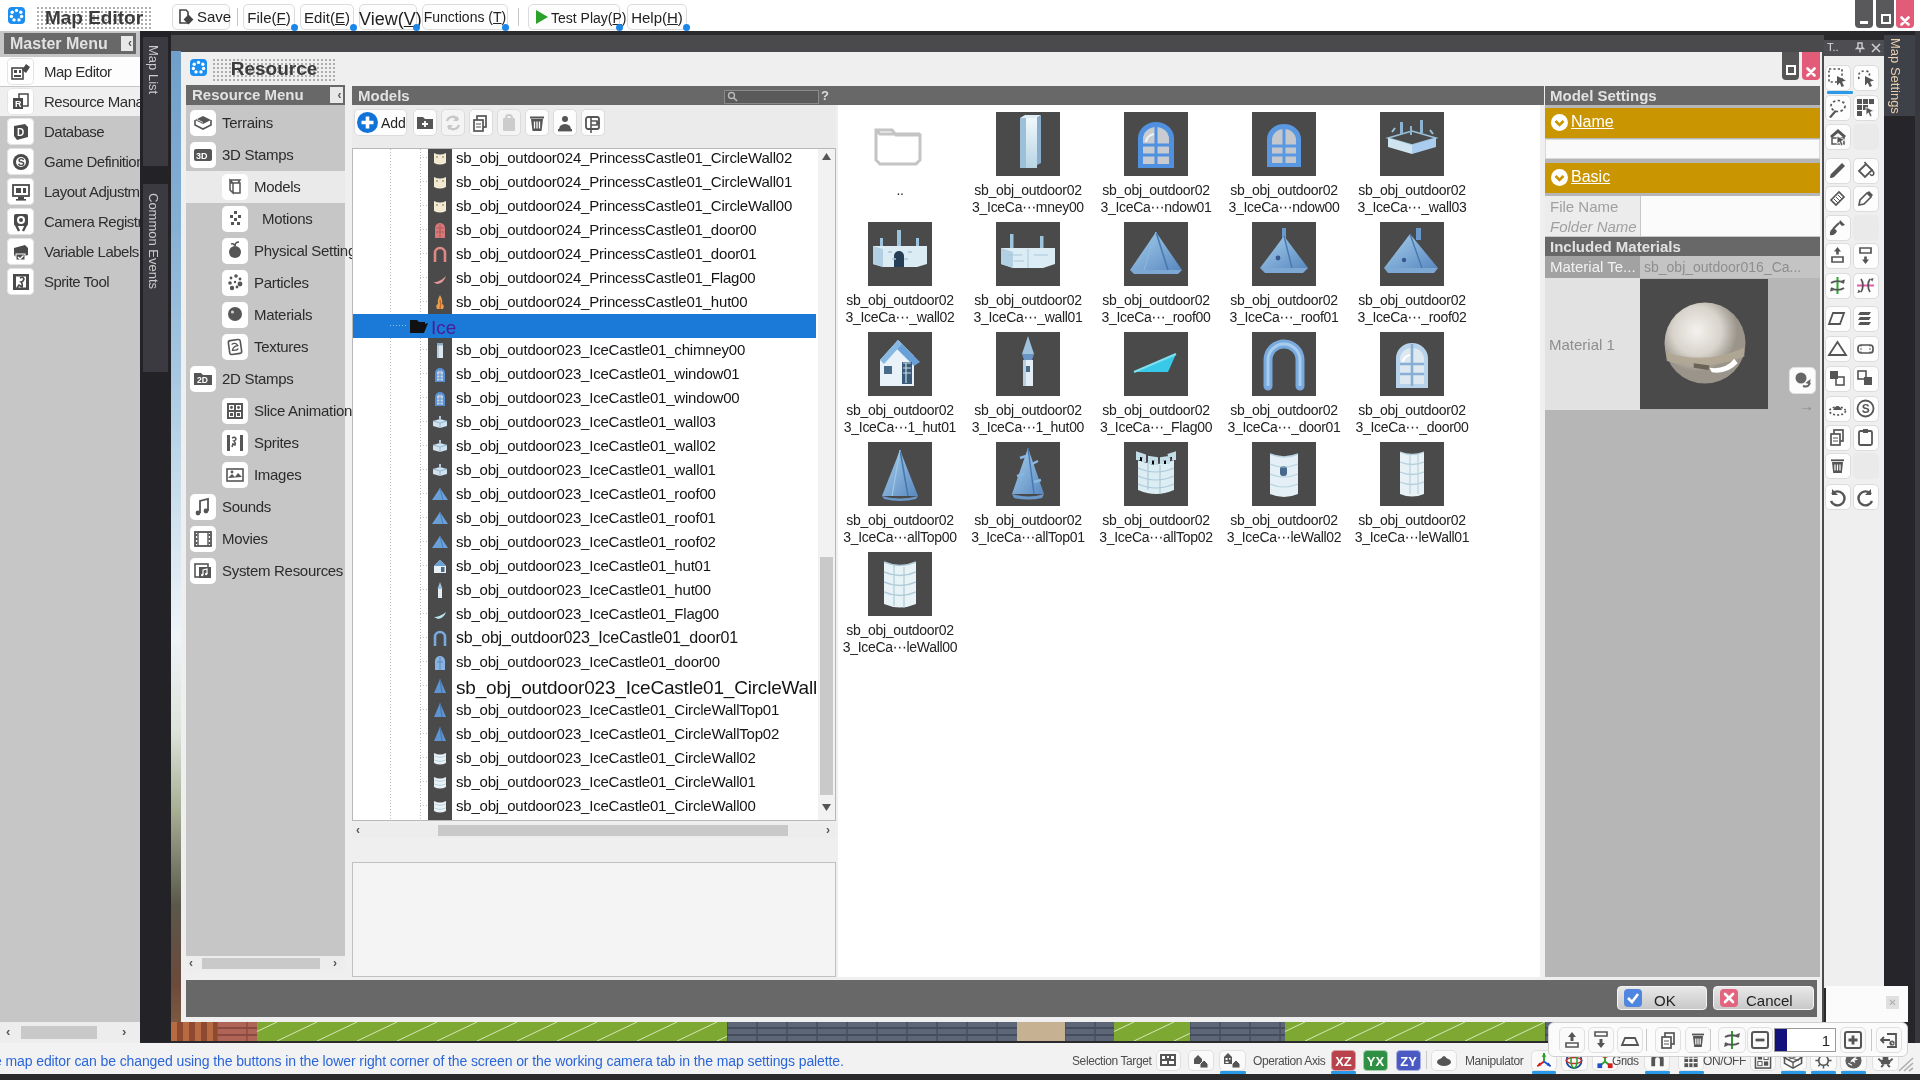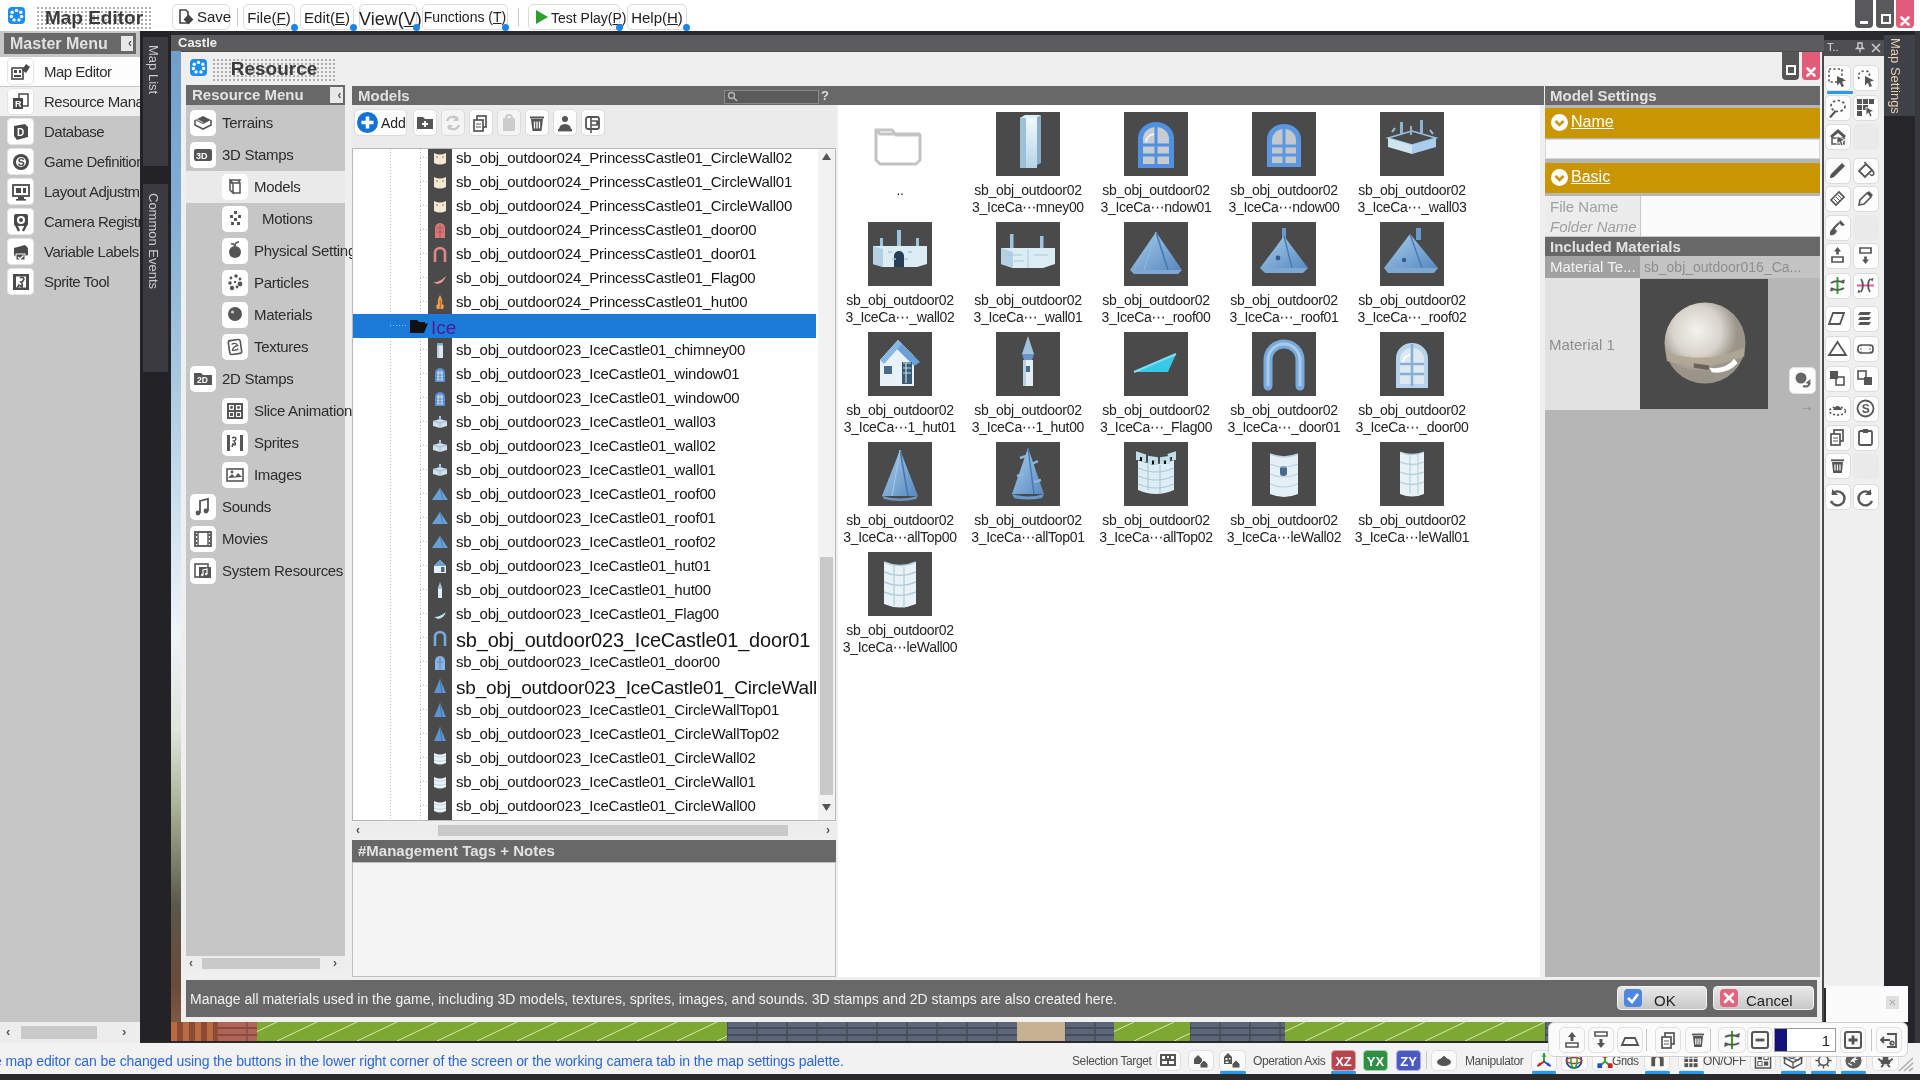--- a/index.html
+++ b/index.html
@@ -192,23 +192,20 @@
 </div>
 
 <div class="abs" style="left:140px;top:31px;width:31px;height:1011px;background:#232327;">
   <div class="abs" style="left:3px;top:6px;width:25px;height:129px;background:#3a3a40;"></div>
   <div class="abs vtext" style="left:6px;top:14px;font-size:13px;color:#cccccc;">Map List</div>
   <div class="abs" style="left:3px;top:153px;width:25px;height:188px;background:#3a3a40;"></div>
   <div class="abs vtext" style="left:6px;top:162px;font-size:13px;color:#cccccc;">Common Events</div>
 </div>
 
 <div class="abs" id="castle" style="left:171px;top:35px;width:1653px;height:1006px;background:#4a4a4c;">
-  <div class="abs" style="left:0;top:0;width:1653px;height:16px;background:#5c5c5e;">
-    <div class="abs" style="left:7px;top:0px;font-size:13px;font-weight:bold;color:#f0f0f0;">Castle</div>
-  </div>
 
   <div class="abs" style="left:0;top:16px;width:10px;height:971px;
     background:linear-gradient(#6f9fca,#85b0d5 18%,#a7c7e0 33%,#cfe2ee 48%,#eef4f8 60%,#dde4da 70%,#a8b096 78%,#5a584a 88%,#6b4a3c 96%,#7a5a42);"></div>
 
   <div class="abs" id="mapsliver" style="left:0;top:987px;width:1653px;height:19px;background:#5a6272;">
       <div class="abs" style="left:0px;top:0;width:46px;height:19px;overflow:hidden;">
         <div style="position:absolute;inset:0;background:repeating-linear-gradient(90deg,#b86a42 0 6px,#8e4a30 6px 12px);"></div>
       </div>
       <div class="abs" style="left:46px;top:0;width:40px;height:19px;overflow:hidden;">
         <div style="position:absolute;inset:0;background:#b06456;"></div>
@@ -681,22 +678,20 @@
   <div class="abs" style="left:639px;top:505px;width:13px;height:238px;background:#c9c9c9;"></div>
   <svg class="abs" style="left:641px;top:752px;" width="9" height="7" viewBox="0 0 9 7">
       <path d="M4.5 7 L0 0 H9 z" fill="#555"></path>
     </svg>
 
   <div class="abs" style="left:171px;top:771px;width:484px;height:15px;background:#ededed;"></div>
   <div class="abs" style="left:257px;top:773px;width:350px;height:11px;background:#c9c9c9;"></div>
   <div class="abs" style="left:175px;top:771px;font-size:12px;color:#555;font-weight:bold;">‹</div>
   <div class="abs" style="left:645px;top:771px;font-size:12px;color:#555;font-weight:bold;">›</div>
 
-  <div class="abs hdr" style="left:171px;top:788px;width:484px;height:22px;font-size:15px;
-    line-height:22px;text-indent:6px;font-weight:bold;">#Management Tags + Notes</div>
   <div class="abs" style="left:171px;top:810px;width:484px;height:115px;background:#f4f4f4;border:1px solid #c0c0c0;box-sizing:border-box;"></div>
 
   <div class="abs" style="left:657px;top:53px;width:702px;height:872px;background:#fff;"></div>
   <div id="grid">
       <svg class="abs" style="left:693px;top:72px;" width="52" height="42" viewBox="0 0 52 42">
           <path d="M2 6 h16 l4 5 h24 v25 l-4 4 h-36 l-4 -4 z M2 6 l4 4 h40 M46 10 v26" fill="none" stroke="#c4c4c4" stroke-width="3"></path>
       </svg>
         <div class="cap" style="left:655px;top:130px;">..</div>
       <div class="thumb" style="left:815px;top:60px;"></div>
         <svg class="abs" style="left:815px;top:60px;" width="64" height="64" viewBox="0 0 64 64">
@@ -1116,21 +1111,20 @@
   </svg>
   <div class="abs pbtn" style="left:1608px;top:315px;width:27px;height:27px;"></div>
   <svg class="abs" style="left:1611px;top:318px;" width="21" height="21" viewBox="0 0 21 21">
     <circle cx="9" cy="8" r="5.5" fill="#666"></circle>
     <path d="M11 16 q5 2 7 -3" stroke="#666" stroke-width="2" fill="none"></path>
     <path d="M18.5 9 L18 14.5 L13.5 13 z" fill="#666"></path>
   </svg>
   <div class="abs" style="left:1618px;top:345px;font-size:15px;color:#8a8a8a;">→</div>
 
   <div class="abs" style="left:5px;top:928px;width:1631px;height:37px;background:#686868;"></div>
-  <div class="abs" style="left:9px;top:939px;font-size:14px;letter-spacing:0px;color:#f2f2f2;">Manage all materials used in the game, including 3D models, textures, sprites, images, and sounds. 3D stamps and 2D stamps are also created here.</div>
   <div class="abs" style="left:1436px;top:934px;width:90px;height:24px;background:linear-gradient(#e8e8e8,#c8c8c8);
     border:1px solid #f4f4f4;border-radius:4px;box-sizing:border-box;"></div>
   <div class="abs" style="left:1443px;top:937px;width:18px;height:18px;background:#4f86e0;border-radius:4px;"></div>
   <svg class="abs" style="left:1443px;top:937px;" width="18" height="18" viewBox="0 0 18 18">
     <path d="M4 9 L8 13 L14 5" stroke="#fff" stroke-width="2.6" fill="none"></path>
     </svg>
   <div class="abs" style="left:1473px;top:940px;font-size:15px;color:#222;">OK</div>
   <div class="abs" style="left:1532px;top:934px;width:101px;height:24px;background:linear-gradient(#e8e8e8,#c8c8c8);
     border:1px solid #f4f4f4;border-radius:4px;box-sizing:border-box;"></div>
   <div class="abs" style="left:1539px;top:937px;width:18px;height:18px;background:#e2647e;border-radius:4px;"></div>
@@ -1266,21 +1260,21 @@
       <div class="abs" style="left:103px;top:432px;font-size:15px;letter-spacing:-0.2px;color:#141414;white-space:nowrap;">sb_obj_outdoor023_IceCastle01_hut00</div>
       <div class="abs" style="left:67px;top:464px;width:8px;height:1px;background-image:linear-gradient(90deg,#bbb 1px,transparent 1px);background-size:3px 1px;"></div>
       <svg class="abs" style="left:77px;top:455px;" width="20" height="20" viewBox="0 0 20 20">
         <path d="M4 13 q6 0 12 -5 q-2 6 -8 7 z" fill="#b8e4f0"></path>
       </svg>
       <div class="abs" style="left:103px;top:456px;font-size:15px;letter-spacing:-0.2px;color:#141414;white-space:nowrap;">sb_obj_outdoor023_IceCastle01_Flag00</div>
       <div class="abs" style="left:67px;top:488px;width:8px;height:1px;background-image:linear-gradient(90deg,#bbb 1px,transparent 1px);background-size:3px 1px;"></div>
       <svg class="abs" style="left:77px;top:479px;" width="20" height="20" viewBox="0 0 20 20">
         <path d="M5 18 V9 a5 5 0 0 1 10 0 V18" fill="none" stroke="#78aade" stroke-width="2.6"></path>
       </svg>
-      <div class="abs" style="left:103px;top:480px;font-size:20px;letter-spacing:-0.2px;color:#141414;white-space:nowrap;">sb_obj_outdoor023_IceCastle01_door01</div>
+      <div class="abs" style="left:103px;top:480px;font-size:16px;letter-spacing:-0.2px;color:#141414;white-space:nowrap;">sb_obj_outdoor023_IceCastle01_door01</div>
       <div class="abs" style="left:67px;top:512px;width:8px;height:1px;background-image:linear-gradient(90deg,#bbb 1px,transparent 1px);background-size:3px 1px;"></div>
       <svg class="abs" style="left:77px;top:503px;" width="20" height="20" viewBox="0 0 20 20">
         <path d="M5 18 V9 a5 5 0 0 1 10 0 V18 z" fill="#88b4e4"></path>
         <path d="M10 5 V18 M7 10 h6" stroke="#5c88b8" stroke-width="1"></path>
       </svg>
       <div class="abs" style="left:103px;top:504px;font-size:15px;letter-spacing:-0.2px;color:#141414;white-space:nowrap;">sb_obj_outdoor023_IceCastle01_door00</div>
       <div class="abs" style="left:67px;top:536px;width:8px;height:1px;background-image:linear-gradient(90deg,#bbb 1px,transparent 1px);background-size:3px 1px;"></div>
       <svg class="abs" style="left:77px;top:527px;" width="20" height="20" viewBox="0 0 20 20">
         <path d="M10 3 L16 17 H4 z" fill="#5e94d0"></path>
         <path d="M10 3 L12 17" stroke="#3f74b0" stroke-width="1"></path>

